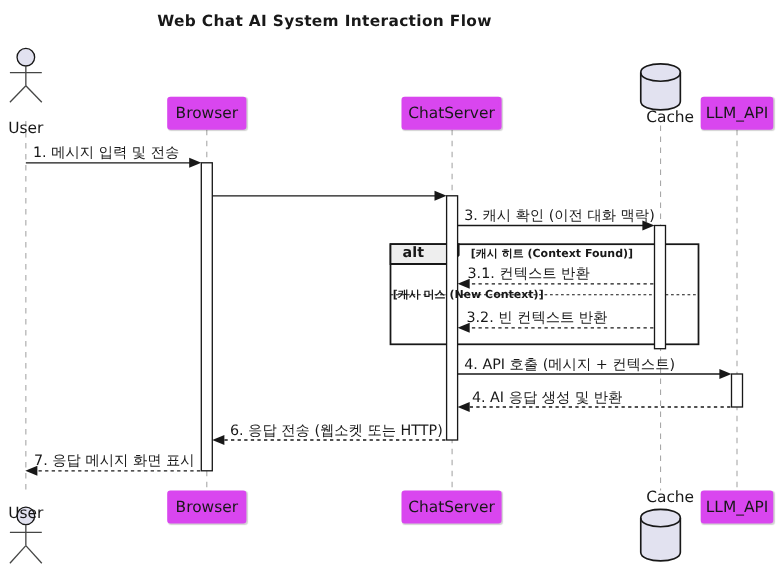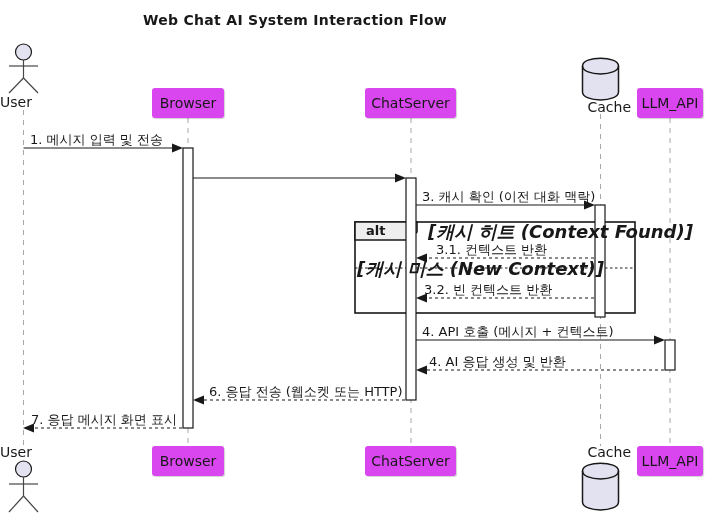--- a/index.html
+++ b/index.html
@@ -21,32 +21,32 @@
   .pbox{
     background:#d946ef;
     border:3px solid #d946ef;
     border-radius:3px;
     box-shadow:1px 1px 1px rgba(0,0,0,0.18);
     font-size:14px;
     display:flex;align-items:center;justify-content:center;
     box-sizing:border-box;
   }
   .actor-label{
-    font-size:14px;
+    font-size:14px;text-align:center;margin-top:15px;
   }
   .db-label{
     font-size:14px;text-align:right;
   }
   .msg{
     font-size:13px;
     white-space:nowrap;
     line-height:14px;
   }
   .cond{
-    font-size:18px;font-weight:bold;white-space:nowrap;line-height:14px;font-style:italic;
+    font-size:10px;font-weight:bold;white-space:nowrap;line-height:14px;
   }
   .op-label{
     font-size:13px;font-weight:bold;line-height:18px;
   }
   svg{position:absolute;top:0;left:0;}
 </style>
 </head>
 <body>
 
 <div id="canvas">
@@ -139,21 +139,21 @@
   <div class="abs pbox" style="left:637px;top:88px;width:66px;height:30px;">LLM_API</div>
 
   <div class="abs actor-label" style="left:0;top:444px;width:47px;">User</div>
   <div class="abs pbox" style="left:152px;top:446px;width:72px;height:30px;">Browser</div>
   <div class="abs pbox" style="left:365px;top:446px;width:91px;height:30px;">ChatServer</div>
   <div class="abs db-label" style="left:570px;top:444px;width:61px;">Cache</div>
   <div class="abs pbox" style="left:637px;top:446px;width:66px;height:30px;">LLM_API</div>
 
   <div class="abs msg" style="left:30px;top:133px;">1. 메시지 입력 및 전송</div>
   <div class="abs msg" style="left:422px;top:190px;">3. 캐시 확인 (이전 대화 맥락)</div>
-  <div class="abs msg" style="left:436px;top:243px;">3.1. 컨텍스트 반환</div>
+  <div class="abs msg" style="left:425px;top:243px;">3.1. 컨텍스트 반환</div>
   <div class="abs msg" style="left:424px;top:283px;">3.2. 빈 컨텍스트 반환</div>
   <div class="abs msg" style="left:422px;top:325px;">4. API 호출 (메시지 + 컨텍스트)</div>
   <div class="abs msg" style="left:429px;top:355px;">4. AI 응답 생성 및 반환</div>
   <div class="abs msg" style="left:209px;top:385px;">6. 응답 전송 (웹소켓 또는 HTTP)</div>
   <div class="abs msg" style="left:31px;top:413px;">7. 응답 메시지 화면 표시</div>
 
   <div class="abs op-label" style="left:366px;top:222px;">alt</div>
   <div class="abs cond" style="left:428px;top:225px;">[캐시 히트 (Context Found)]</div>
   <div class="abs cond" style="left:357px;top:262px;">[캐시 미스 (New Context)]</div>
 

